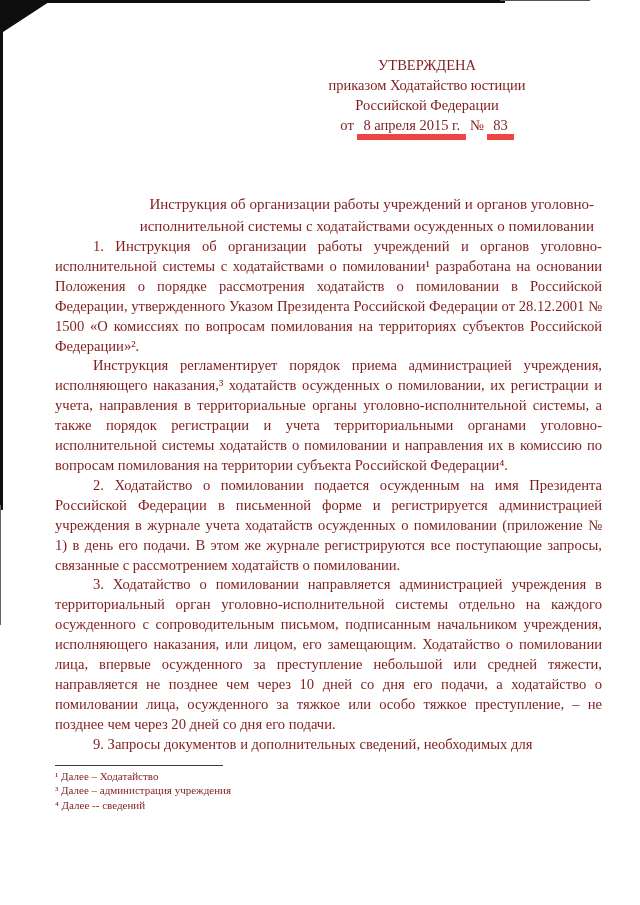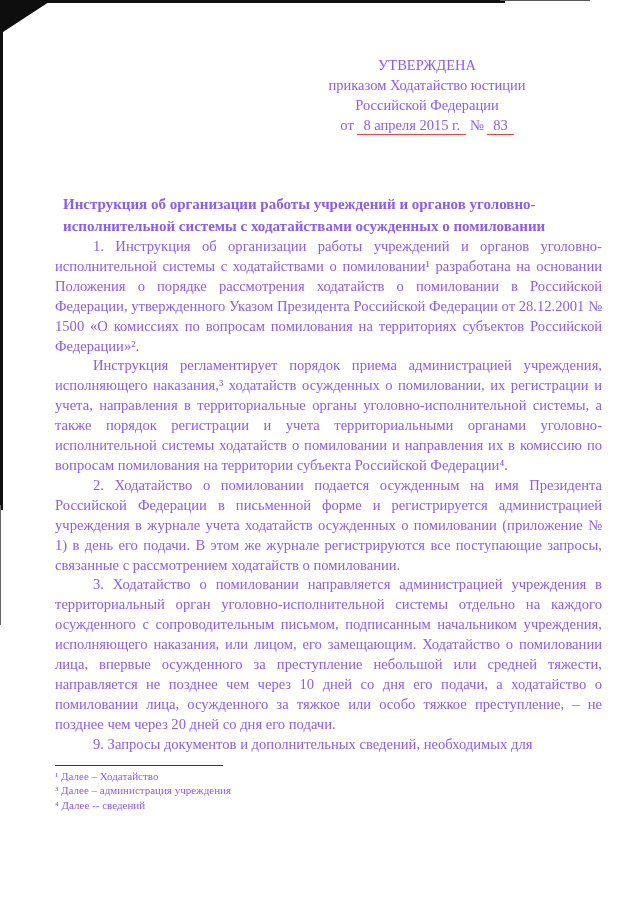--- a/index.html
+++ b/index.html
@@ -7,21 +7,21 @@
     padding: 0;
     background: #ffffff;
   }
   .page {
     position: relative;
     width: 640px;
     height: 905px;
     background: #ffffff;
     overflow: hidden;
     font-family: "Liberation Serif", "DejaVu Serif", serif;
-    color: #8b5cf6;
+    color: #7f1d1d;
   }
   
   .scan-corner {
     position: absolute;
     top: 0; left: 0;
     width: 0; height: 0;
     border-top: 34px solid #0e0e0e;
     border-right: 52px solid transparent;
   }
   .scan-edge-top {
@@ -64,28 +64,28 @@
     margin-top: 55px;
     margin-left: auto;
     margin-right: 10px;
     width: 330px;
     text-align: center;
     font-size: 14.5px;
     line-height: 20px;
   }
   .approval-line { white-space: nowrap; }
   .fill-underline {
-    border-bottom: 1px solid #ef4444;
+    border-bottom: 6px solid #ef4444;
     padding: 0 6px 1px 6px;
   }
 
   .doc-title {
     margin-top: 58px;
-    text-align: left;
-    font-weight: bold;
+    text-align: right;
+    font-weight: normal;
     font-size: 15px;
     line-height: 22px;
     padding: 0 8px;
   }
 
   .body-text {
     font-size: 14.6px;
     line-height: 19.9px;
     text-align: justify;
   }

